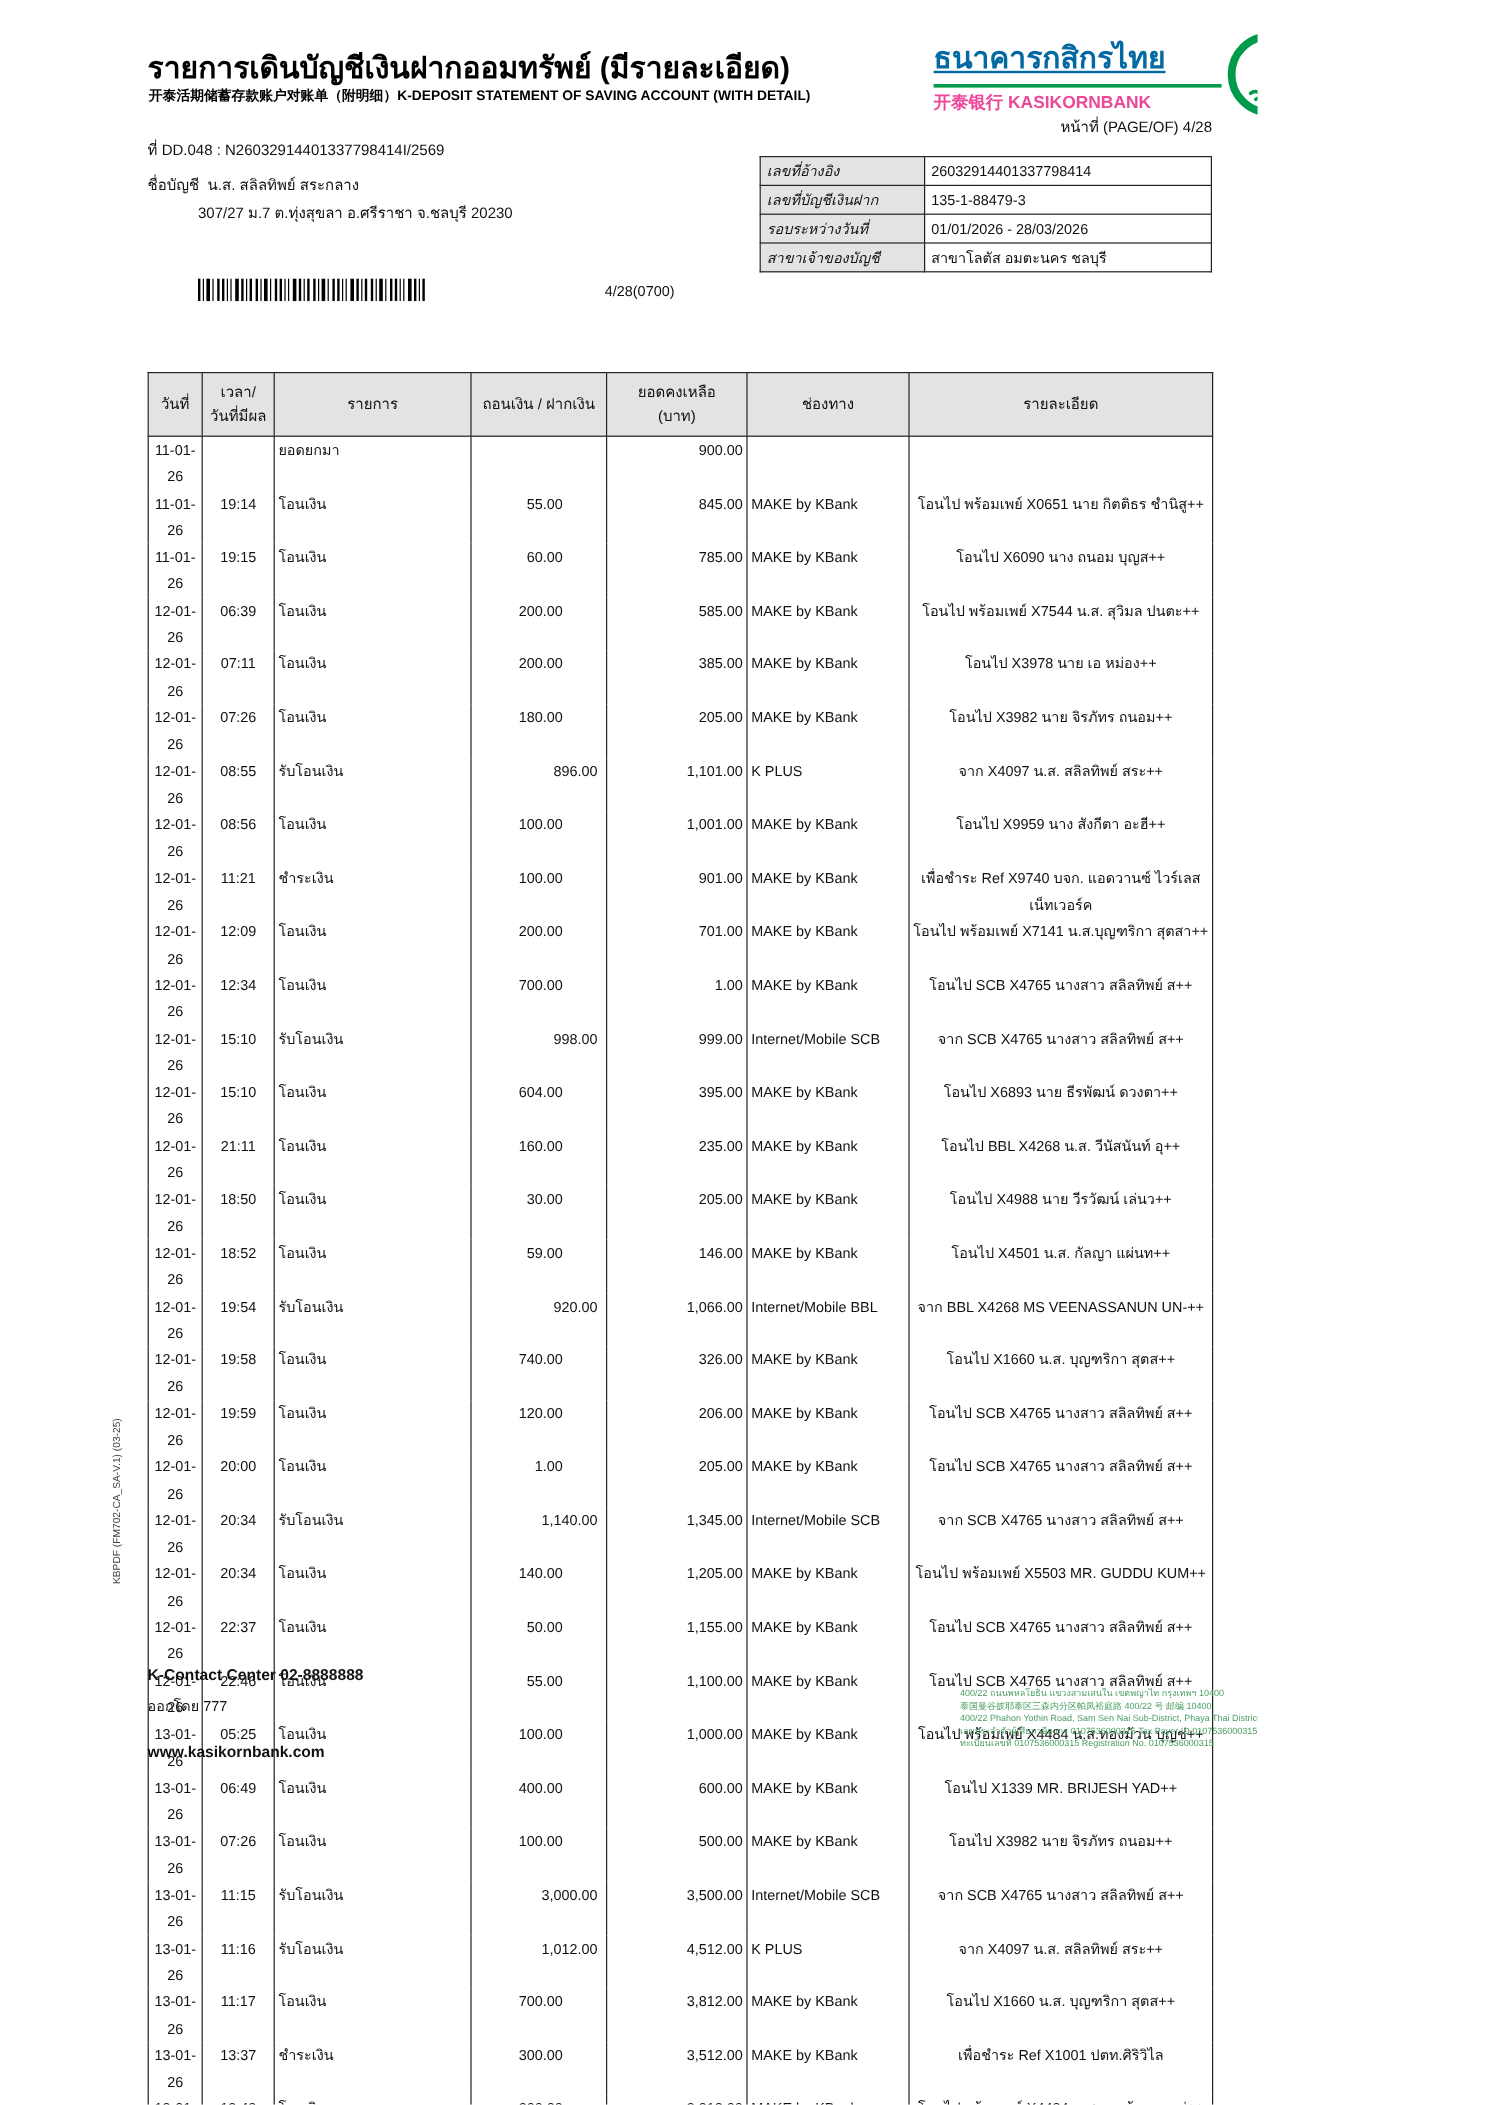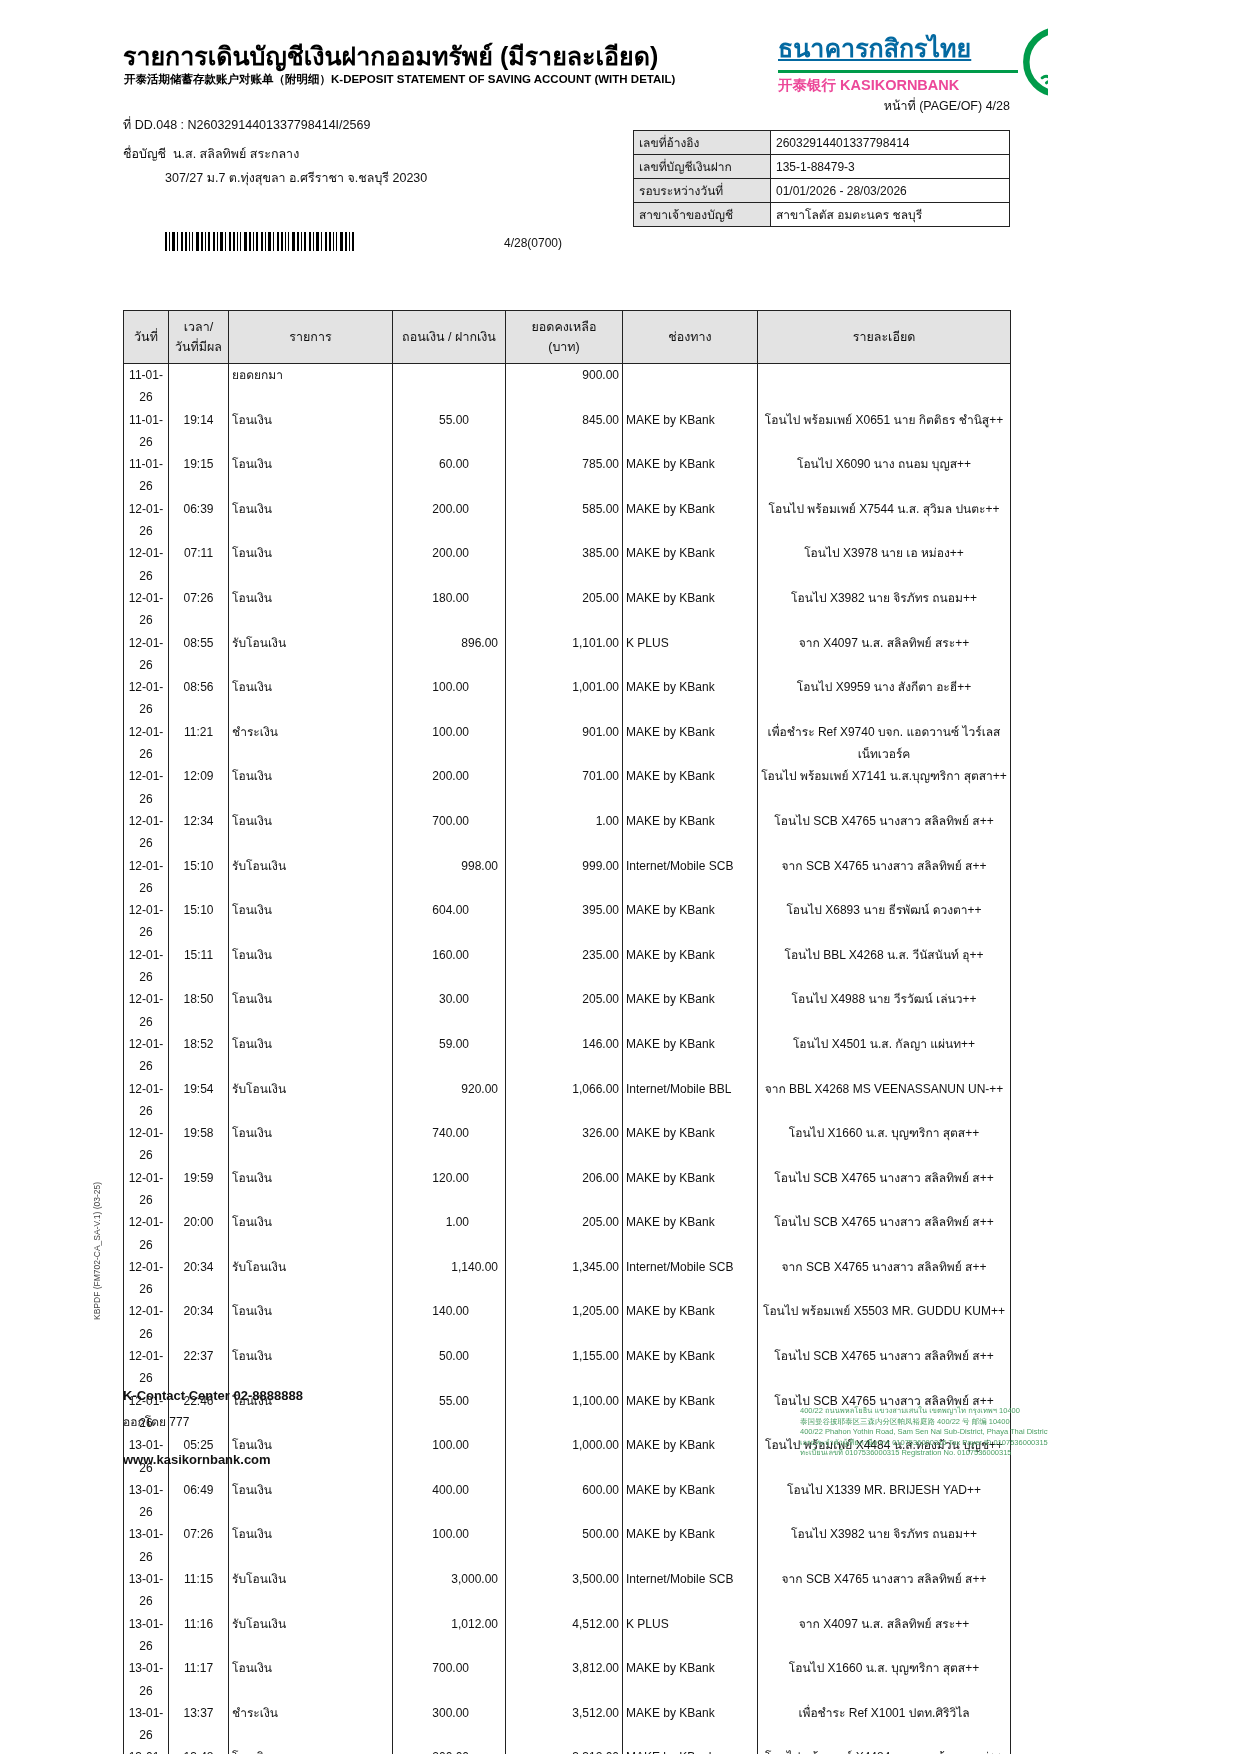--- a/index.html
+++ b/index.html
@@ -13,21 +13,21 @@
   .brand-rule{height:3px;background:#009b4a;margin:2px 0 3px 0;}
   .brand-sub{font-size:14.5px;font-weight:bold;color:#ec4899;}
   .brand-logo{position:absolute;left:1022px;top:26px;width:72px;height:72px;}
   .page-of{position:absolute;left:760px;top:96px;width:250px;text-align:right;font-size:12.5px;}
   .doc-no{position:absolute;left:123px;top:115px;font-size:12.5px;}
   .acct-name{position:absolute;left:123px;top:144px;font-size:12.5px;}
   .acct-addr{position:absolute;left:165px;top:168px;font-size:12.5px;}
   
   .info-table{position:absolute;left:633px;top:130px;width:377px;border-collapse:collapse;}
   .info-table td{border:1.5px solid #222;font-size:12px;padding:2px 5px;height:19px;}
-  .info-table td.info-label{background:#e3e3e3;width:126px;}
+  .info-table td.info-label{background:#e3e3e3;width:126px;font-style:italic;}
   
   .barcode{position:absolute;left:165px;top:232px;width:195px;height:19px;}
   .barcode-label{position:absolute;left:458px;top:236px;font-size:12px;margin-left:46px;}
   
   .tx-table{position:absolute;left:123px;top:310px;width:887px;border-collapse:collapse;table-layout:fixed;}
   .tx-table th{background:#e3e3e3;border:1.2px solid #222;font-weight:normal;font-size:12.5px;
                height:52px;text-align:center;vertical-align:middle;white-space:pre-line;padding:0 2px;}
   .tx-table td{border-left:1.2px solid #222;border-right:1.2px solid #222;font-size:12px;
                line-height:22.3px;padding:0 3px;vertical-align:top;overflow:hidden;}
   .tx-table tr:last-child td{border-bottom:1.2px solid #222;}
@@ -296,21 +296,21 @@
           <td class="col-date">12-01-26</td>
           <td class="col-time">15:10</td>
           <td class="col-desc">โอนเงิน</td>
           <td class="col-amount withdraw">604.00</td>
           <td class="col-balance">395.00</td>
           <td class="col-channel">MAKE by KBank</td>
           <td class="col-detail">โอนไป X6893 นาย ธีรพัฒน์ ดวงตา++</td>
         </tr>
         <tr>
           <td class="col-date">12-01-26</td>
-          <td class="col-time">15:11</td>
+          <td class="col-time">21:11</td>
           <td class="col-desc">โอนเงิน</td>
           <td class="col-amount withdraw">160.00</td>
           <td class="col-balance">235.00</td>
           <td class="col-channel">MAKE by KBank</td>
           <td class="col-detail">โอนไป BBL X4268 น.ส. วีนัสนันท์ อุ++</td>
         </tr>
         <tr>
           <td class="col-date">12-01-26</td>
           <td class="col-time">18:50</td>
           <td class="col-desc">โอนเงิน</td>

